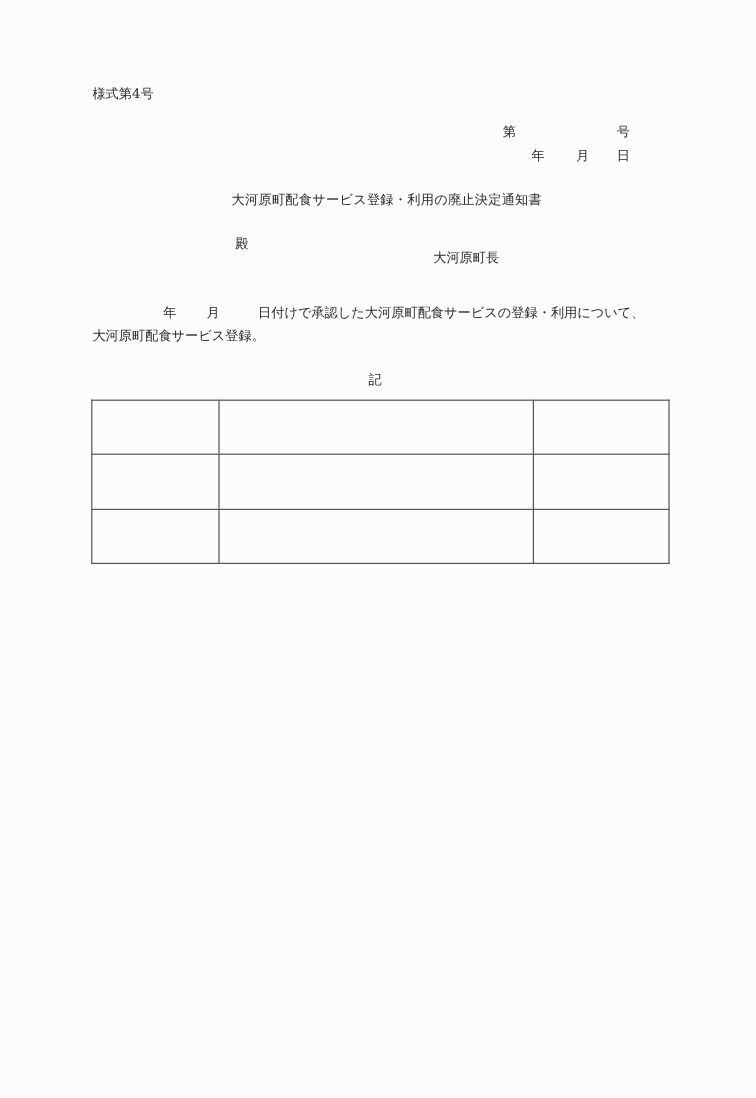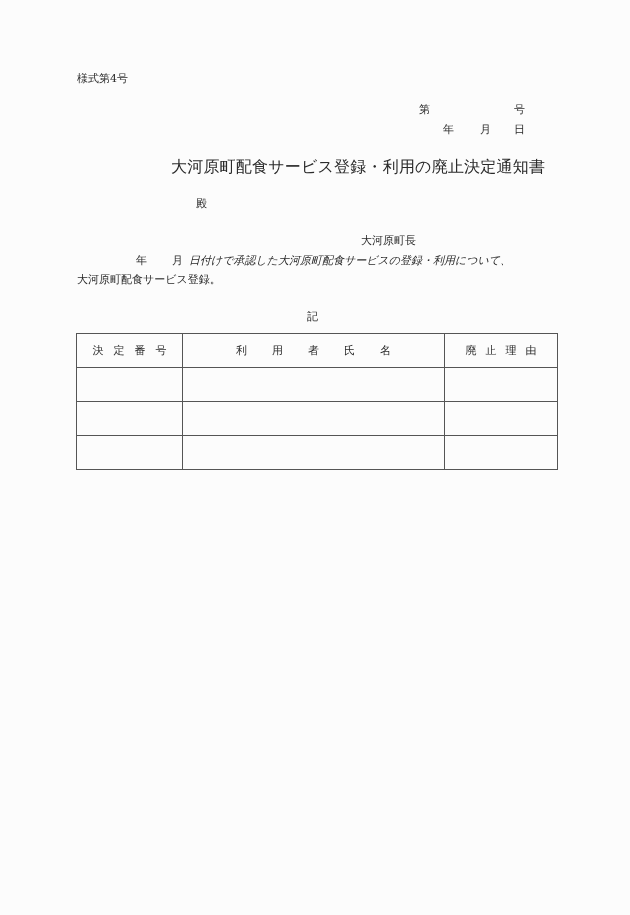--- a/index.html
+++ b/index.html
@@ -20,27 +20,27 @@
       position: absolute;
       white-space: nowrap;
       line-height: 14px;
     }
     .form-no { left: 77px; top: 72px; }
     .doc-no-dai { left: 419px; top: 103px; }
     .doc-no-go { left: 514px; top: 103px; }
     .date-nen { left: 443px; top: 123px; }
     .date-tsuki { left: 480px; top: 123px; }
     .date-hi { left: 514px; top: 123px; }
-    .title { left: 171px; top: 160px; font-size: 16px; letter-spacing: 0.2px; }
+    .title { left: 193px; top: 160px; font-size: 11px; letter-spacing: 0.2px; }
     .addressee { left: 196px; top: 197px; }
-    .issuer { left: 361px; top: 234px; }
+    .issuer { left: 361px; top: 208px; }
 
     .body-nen { left: 136px; top: 254px; }
     .body-tsuki { left: 172px; top: 254px; }
-    .body-rest { left: 189px; top: 254px; font-style: italic; }
+    .body-rest { left: 215px; top: 254px; }
     .body-line2 { left: 77px; top: 273px; }
 
     .ki { left: 307px; top: 310px; }
 
     .tbl {
       position: absolute;
       left: 76px;
       top: 333px;
       width: 481px;
       height: 137px;
@@ -88,25 +88,20 @@
 
 <div class="abs ki">記</div>
 
 <table class="tbl">
   <colgroup>
     <col class="col1">
     <col class="col2">
     <col class="col3">
   </colgroup>
   <tbody>
-      <tr class="hdr">
-    <th class="hcell-1">決定番号</th>
-    <th class="hcell-2">利用者氏名</th>
-    <th class="hcell-3">廃止理由</th>
-  </tr>
   <tr class="row">
     <td></td>
     <td></td>
     <td></td>
   </tr>
   <tr class="row">
     <td></td>
     <td></td>
     <td></td>
   </tr>

